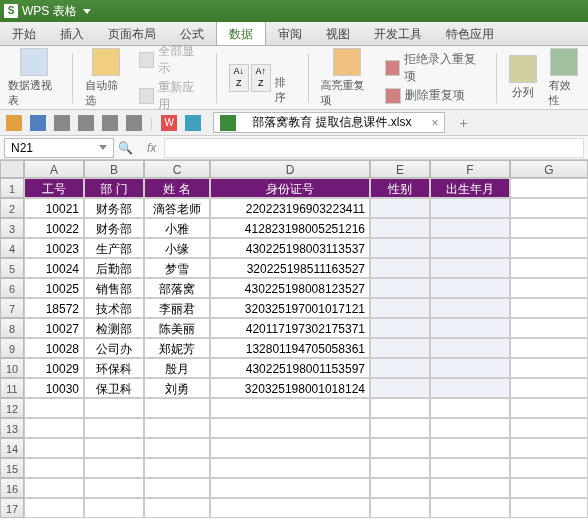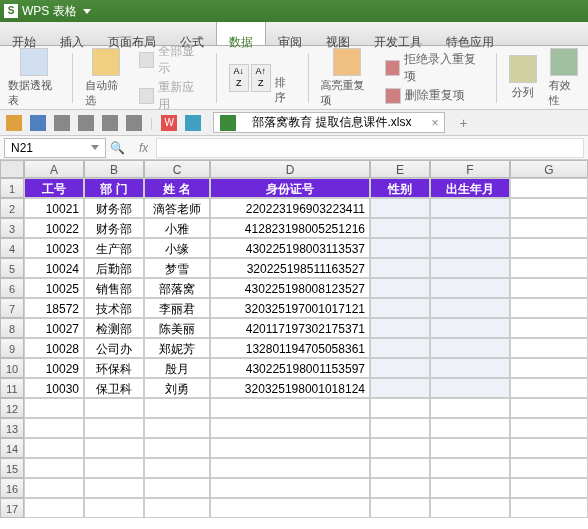--- a/index.html
+++ b/index.html
@@ -2,47 +2,47 @@
 <html><head>
 <meta charset="utf-8">
 <style>
 *{margin:0;padding:0;box-sizing:border-box;font-family:"Microsoft YaHei",sans-serif;font-size:12px}
 body{background:#fff;width:588px;overflow:hidden}
 .title-bar{background:linear-gradient(#4a8a3a,#3d7a2e);height:22px;display:flex;align-items:center;padding-left:4px;color:#fff}
 .title-bar .logo{width:14px;height:14px;background:#fff;color:#3d7a2e;font-weight:bold;text-align:center;line-height:14px;margin-right:4px;font-size:10px}
 .title-bar .app-name{font-size:12px}
 .title-bar .dd{width:0;height:0;border-left:4px solid transparent;border-right:4px solid transparent;border-top:5px solid #fff;margin-left:6px}
 .menu-bar{background:linear-gradient(#f0f0f0,#e0e0e0);height:24px;display:flex;border-bottom:1px solid #b0b0b0}
-.menu-item{padding:8px 12px;line-height:24px;color:#444;cursor:pointer}
+.menu-item{padding:0 12px;line-height:24px;color:#444;cursor:pointer}
 .menu-item.active{background:#fff;border-left:1px solid #b0b0b0;border-right:1px solid #b0b0b0;color:#3d7a2e;font-weight:normal}
 .ribbon{background:#f7f7f7;height:64px;border-bottom:1px solid #ccc;display:flex;align-items:center;padding:4px 8px;gap:12px}
 .rib-group{display:flex;flex-direction:column;align-items:center;gap:2px}
 .rib-big-icon{width:28px;height:28px;background:#e8e8e8;border:1px solid #ccc}
 .rib-label{font-size:11px;color:#555}
 .rib-sep{width:1px;height:50px;background:#d0d0d0}
 .rib-stack{display:flex;flex-direction:column;gap:2px}
 .rib-row{display:flex;align-items:center;gap:4px;color:#666;font-size:11px}
 .rib-row.dim{color:#aaa}
 .rib-small-icon{width:16px;height:16px;background:#e0e0e0;border:1px solid #ccc}
 .qa-bar{height:26px;background:#f0f0f0;border-bottom:1px solid #ccc;display:flex;align-items:center;padding:0 6px;gap:8px}
 .qa-icon{width:16px;height:16px;display:inline-block}
 .tab-file{display:flex;align-items:center;background:#fff;border:1px solid #bbb;padding:1px 6px;margin-left:4px;gap:16px}
 .tab-file .x{color:#888;margin-left:4px;cursor:pointer}
 .plus{color:#888;margin-left:6px;cursor:pointer;font-size:14px}
 .formula-bar{height:24px;background:#f7f7f7;border-bottom:1px solid #ccc;display:flex;align-items:center}
-.name-box{width:102px;height:20px;border:1px solid #bbb;background:#fff;margin:0 4px;padding:0 6px;line-height:20px;display:flex;justify-content:space-between;align-items:center}
+.name-box{width:110px;height:20px;border:1px solid #bbb;background:#fff;margin:0 4px;padding:0 6px;line-height:20px;display:flex;justify-content:space-between;align-items:center}
 .name-box .dd2{width:0;height:0;border-left:4px solid transparent;border-right:4px solid transparent;border-top:5px solid #888}
 .fx{color:#888;font-style:italic;margin:0 8px}
 .magnify{color:#888;margin-right:6px}
 .grid{display:grid;grid-template-columns:24px 60px 60px 66px 160px 60px 80px 78px;font-size:12px}
 .corner{background:#e8e8e8;border:1px solid #bbb}
 .col-head{background:linear-gradient(#f5f5f5,#e5e5e5);border:1px solid #bbb;text-align:center;line-height:18px;color:#555;height:18px}
 .row-head{background:linear-gradient(#f5f5f5,#e5e5e5);border:1px solid #bbb;text-align:center;line-height:20px;color:#555;height:20px;font-size:11px}
 .cell{border:1px solid #ccc;height:20px;line-height:20px;padding:0 4px;overflow:hidden;white-space:nowrap}
-.hdr{background:#6d28d9;color:#fff;text-align:center;font-weight:bold}
+.hdr{background:#701a75;color:#fff;text-align:center;font-weight:normal}
 .c-center{text-align:center}
 .c-right{text-align:right}
 .light{background:#eef2f8}
 </style>
 </head>
 <body>
 
 <div class="title-bar">
   <span class="logo">S</span>
   <span class="app-name">WPS 表格</span>

